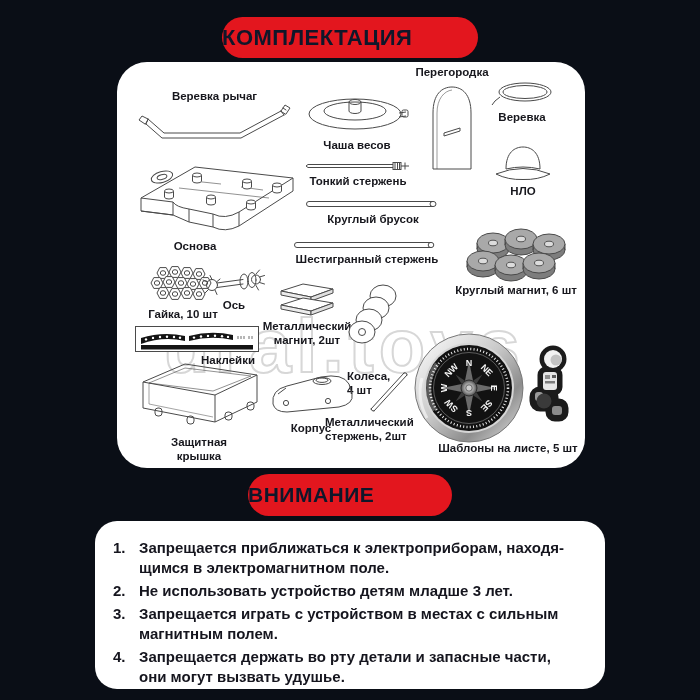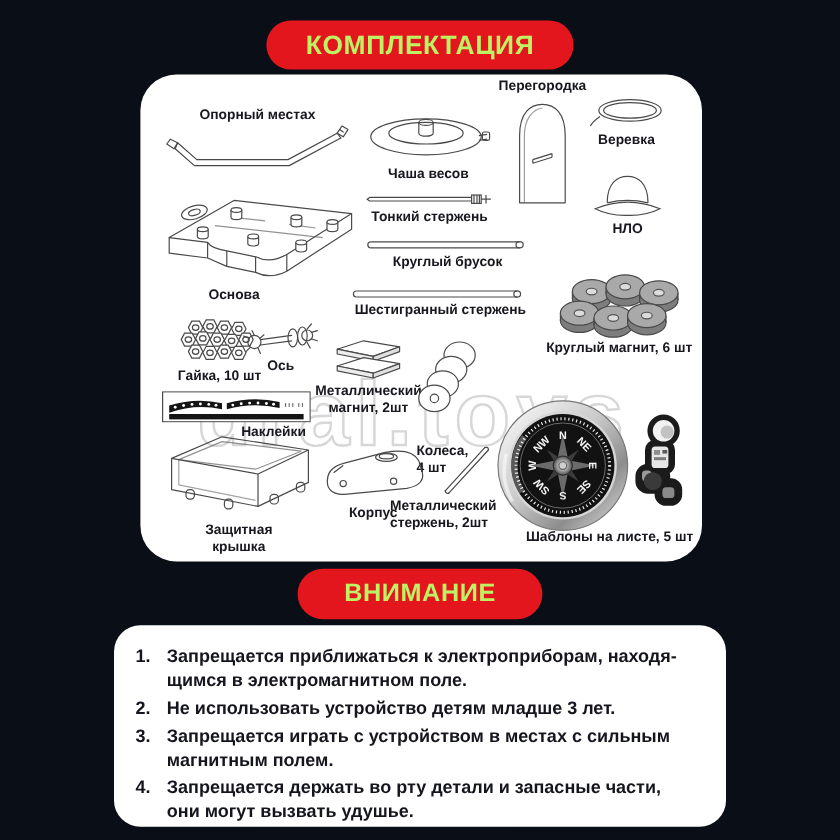--- a/index.html
+++ b/index.html
@@ -3,22 +3,22 @@
 <meta charset="utf-8">
 <style>
   html,body{margin:0;padding:0;}
   body{
     width:700px;height:700px;position:relative;overflow:hidden;
     background:#0a0e16;
     font-family:"Liberation Sans", sans-serif;
   }
   .stage{position:absolute;inset:0;}
   .pill{
-    position:absolute;background:#e3161e;color:#bef264;font-weight:bold;
-    display:flex;align-items:center;justify-content:center;
+    position:absolute;background:#e3161e;color:#0f172a;font-weight:bold;
+    display:flex;align-items:center;justify-content:flex-start;
     border-radius:26px;letter-spacing:.5px;z-index:5;
   }
   #kit-pill{left:222px;top:17px;width:256px;height:41px;font-size:22px;}
   #warn-pill{left:248px;top:474px;width:204px;height:42px;font-size:21px;}
   .panel{position:absolute;background:#ffffff;}
   #kit-panel{left:117px;top:62px;width:468px;height:406px;border-radius:30px;overflow:hidden;}
   #warn-panel{left:95px;top:521px;width:510px;height:168px;border-radius:22px;
     padding:17px 14px 0 18px;box-sizing:border-box;}
   .watermark{
     position:absolute;left:46px;top:240px;z-index:1;white-space:nowrap;
@@ -43,21 +43,21 @@
 
   <div id="kit-pill" class="pill">
     <span>КОМПЛЕКТАЦИЯ</span>
   </div>
 
   <div id="kit-panel" class="panel">
 
     <div class="watermark">ural.toys</div>
 
     <div class="part" style="left:20px;top:26px;width:155px">
-      <div class="plabel">Опорный местах</div>
+      <div class="plabel">Веревка рычаг</div>
       <svg width="155" height="44" viewBox="0 0 155 44">
         <g stroke="#4a4a4a" fill="none" stroke-width="1" stroke-linecap="round" stroke-linejoin="round">
           <path d="M11 15 L27 29 L103 29 L144 7"></path>
           <path d="M9 20 L25 34 L104 34 L147 11"></path>
           <path d="M11 15 L9 20 M144 7 L147 11"></path>
           <path d="M11 15 l-6 -3 l-3 4 l6 4 z"></path>
           <path d="M144 7 l4 -6 l5 3 l-4 6 z"></path>
           <path d="M146 4 l3 2"></path>
         </g>
       </svg>

